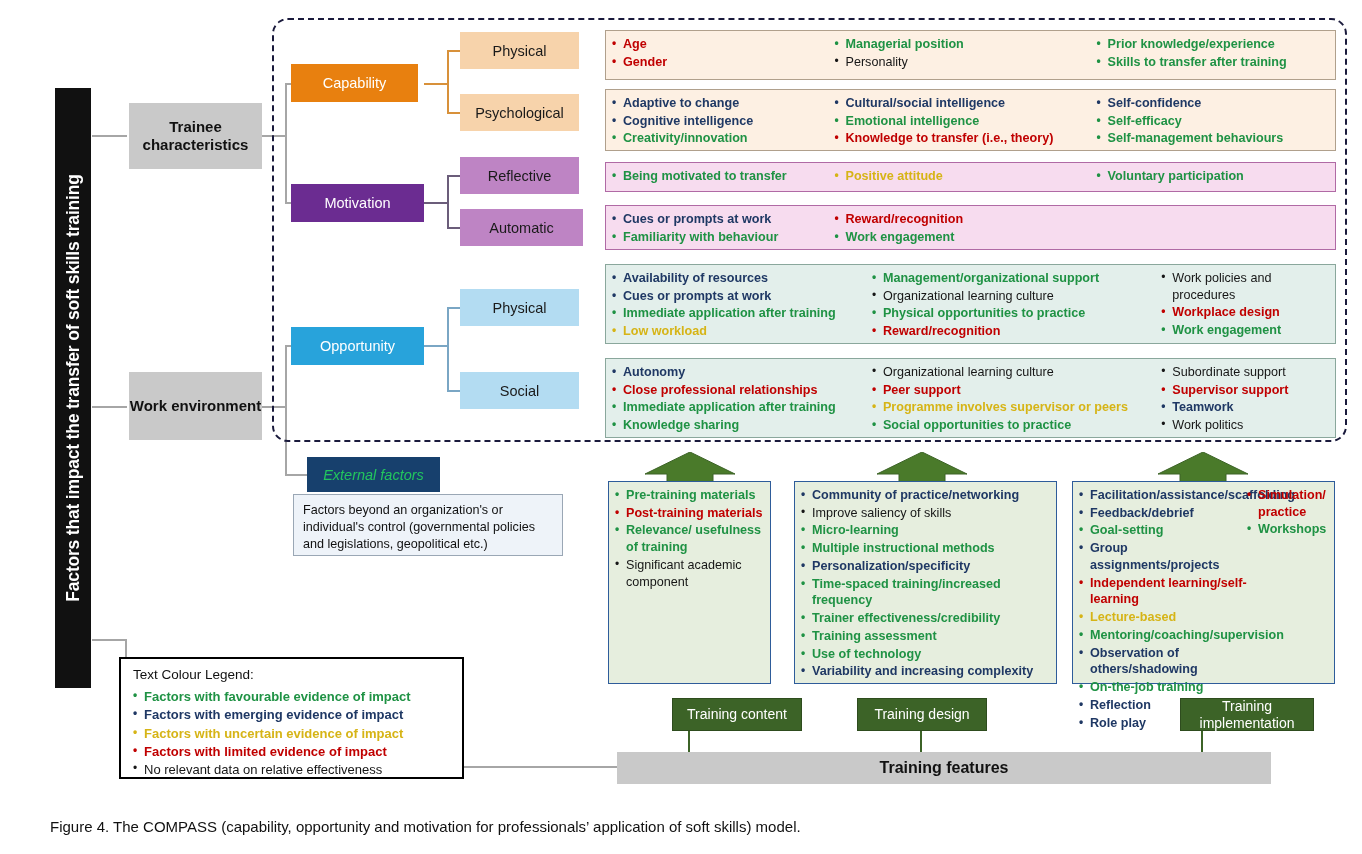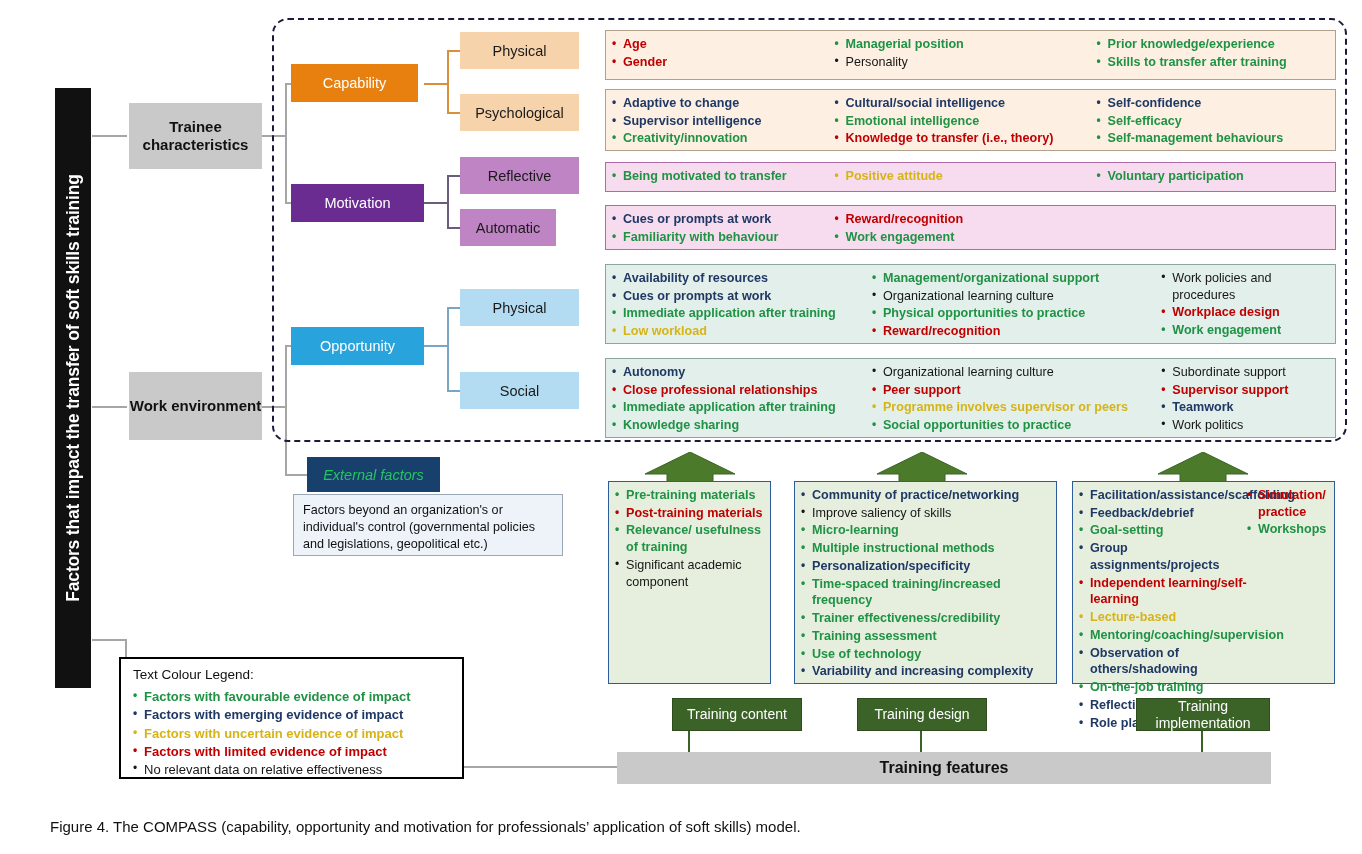--- a/index.html
+++ b/index.html
@@ -133,21 +133,21 @@
   <div class="abs sub-box" style="left:460px;top:94px;width:119px;height:37px;background:#F7D3AB;">
     <span>Psychological</span>
   </div>
 
   <div class="abs cat-box" style="left:291px;top:184px;width:133px;height:38px;background:#6B2C91;">
     <span>Motivation</span>
   </div>
   <div class="abs sub-box" style="left:460px;top:157px;width:119px;height:37px;background:#BE84C4;">
     <span>Reflective</span>
   </div>
-  <div class="abs sub-box" style="left:460px;top:209px;width:96px;height:37px;background:#BE84C4;">
+  <div class="abs sub-box" style="left:460px;top:209px;width:123px;height:37px;background:#BE84C4;">
     <span>Automatic</span>
   </div>
 
   <div class="abs cat-box" style="left:291px;top:327px;width:133px;height:38px;background:#28A3DB;">
     <span>Opportunity</span>
   </div>
   <div class="abs sub-box" style="left:460px;top:289px;width:119px;height:37px;background:#B3DCF2;">
     <span>Physical</span>
   </div>
   <div class="abs sub-box" style="left:460px;top:372px;width:119px;height:37px;background:#B3DCF2;">
@@ -191,21 +191,21 @@
 
   <div class="abs panel" style="left:605px;top:89px;width:731px;height:62px;background:#FDF0E3;">
       <div class="panel-cols">
         <div class="panel-col" style="width: 225px;">
           <div class="li c-emg">
             <span class="bul">•</span>
             <span class="tx">Adaptive to change</span>
           </div>
           <div class="li c-emg">
             <span class="bul">•</span>
-            <span class="tx">Supervisor intelligence</span>
+            <span class="tx">Cognitive intelligence</span>
           </div>
           <div class="li c-fav">
             <span class="bul">•</span>
             <span class="tx">Creativity/innovation</span>
           </div>
         </div>
         <div class="panel-col" style="width: 265px;">
           <div class="li c-emg">
             <span class="bul">•</span>
             <span class="tx">Cultural/social intelligence</span>
@@ -544,21 +544,21 @@
         </div>
       </div>
     </div>
 
   <div class="abs tf-label" style="left:624px;top:698px;width:130px;height:33px;margin-left:48px;">
     <span>Training content</span>
   </div>
   <div class="abs tf-label" style="left:857px;top:698px;width:130px;height:33px;">
     <span>Training design</span>
   </div>
-  <div class="abs tf-label" style="left:1136px;top:698px;width:134px;height:33px;">
+  <div class="abs tf-label" style="left:1180px;top:698px;width:134px;height:33px;">
     <span>Training implementation</span>
   </div>
 
   <div id="tfbar" class="abs" style="left:617px;top:752px;width:654px;height:32px;">
     <span>Training features</span>
   </div>
 
   <div id="legend" class="abs" style="left:119px;top:657px;width:345px;height:122px;">
     <div class="lg-title">Text Colour Legend:</div>
     <div id="legend-items">

